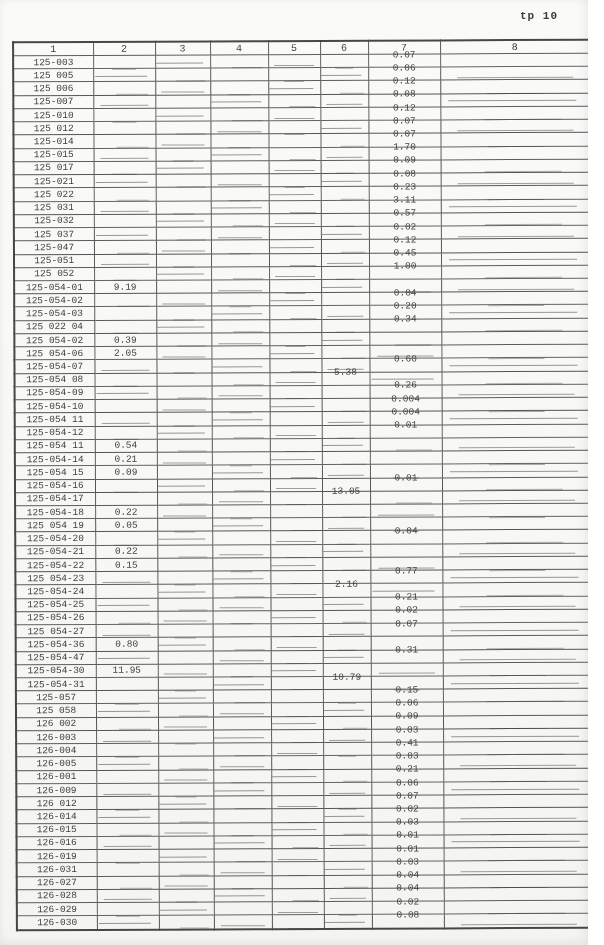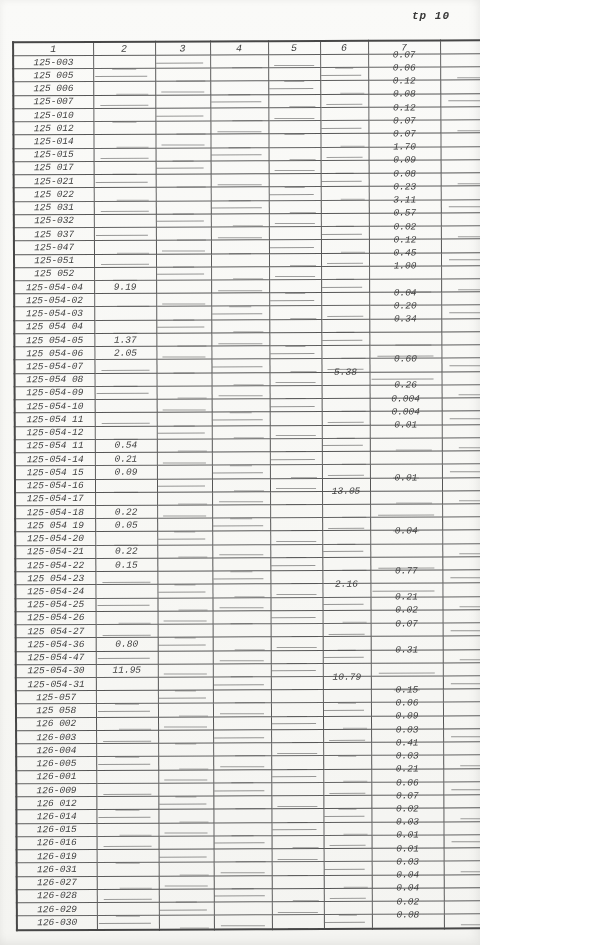--- a/index.html
+++ b/index.html
@@ -4,25 +4,24 @@
 <title>Scanned data table</title>
 <style>
   html,body { margin:0; padding:0; }
   body {
     width:604px; height:945px;
     background:#ffffff;
     font-family:"Liberation Mono","DejaVu Sans Mono",monospace;
   }
   .page {
     position:relative;
-    width:480px; height:945px;
+    width:588px; height:945px;
     background:linear-gradient(180deg,#fafaf8 0%,#f7f7f4 60%,#f4f4f1 100%);
     box-shadow:inset -4px -4px 10px rgba(0,0,0,0.05), inset 2px 2px 6px rgba(0,0,0,0.03);
     overflow:hidden;
-    font-style:italic;
   }
   .page-label {
     position:absolute; top:10px; right:30px;
     font-size:11px; font-weight:bold; color:#3a3a3a;
     letter-spacing:1px;
   }
   table.scan {
     position:absolute; left:14px; top:40px;
     width:577px; height:890px;
     border-collapse:collapse; table-layout:fixed;
@@ -252,21 +251,21 @@
           <td>125 052</td>
           <td class="dash-d"></td>
           <td class="dash-c"></td>
           <td class="dash-b"></td>
           <td class="dash-a"></td>
           <td class="dash-d"></td>
           <td><span class="up">1.00</span></td>
           <td class="dash-b"></td>
         </tr>
         <tr>
-          <td>125-054-04</td>
+          <td>125-054-01</td>
           <td><span>9.19</span></td>
           <td></td>
           <td class="dash-a"></td>
           <td class="dash-d"></td>
           <td class="dash-c"></td>
           <td class="dash-b"></td>
           <td class="dash-a"></td>
         </tr>
         <tr>
           <td>125-054-02</td>
@@ -282,32 +281,32 @@
           <td>125-054-03</td>
           <td></td>
           <td class="dash-d"></td>
           <td class="dash-c"></td>
           <td class="dash-b"></td>
           <td class="dash-a"></td>
           <td><span class="up">0.20</span></td>
           <td class="dash-c"></td>
         </tr>
         <tr>
-          <td>125 054 04</td>
+          <td>125 022 04</td>
           <td class="dash-d"></td>
           <td class="dash-c"></td>
           <td class="dash-b"></td>
           <td></td>
           <td class="dash-d"></td>
           <td><span class="up">0.34</span></td>
           <td class="dash-b"></td>
         </tr>
         <tr>
-          <td>125 054-05</td>
-          <td><span>1.37</span></td>
+          <td>125 054-02</td>
+          <td><span>0.39</span></td>
           <td class="dash-b"></td>
           <td class="dash-a"></td>
           <td class="dash-d"></td>
           <td class="dash-c"></td>
           <td class="dash-b"></td>
           <td></td>
         </tr>
         <tr>
           <td>125 054-06</td>
           <td><span>2.05</span></td>

